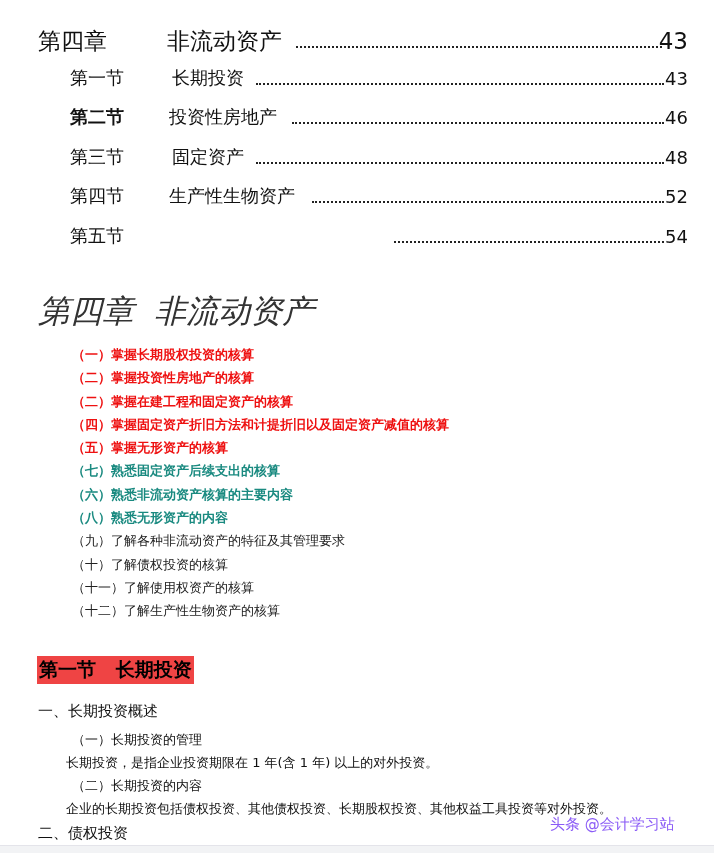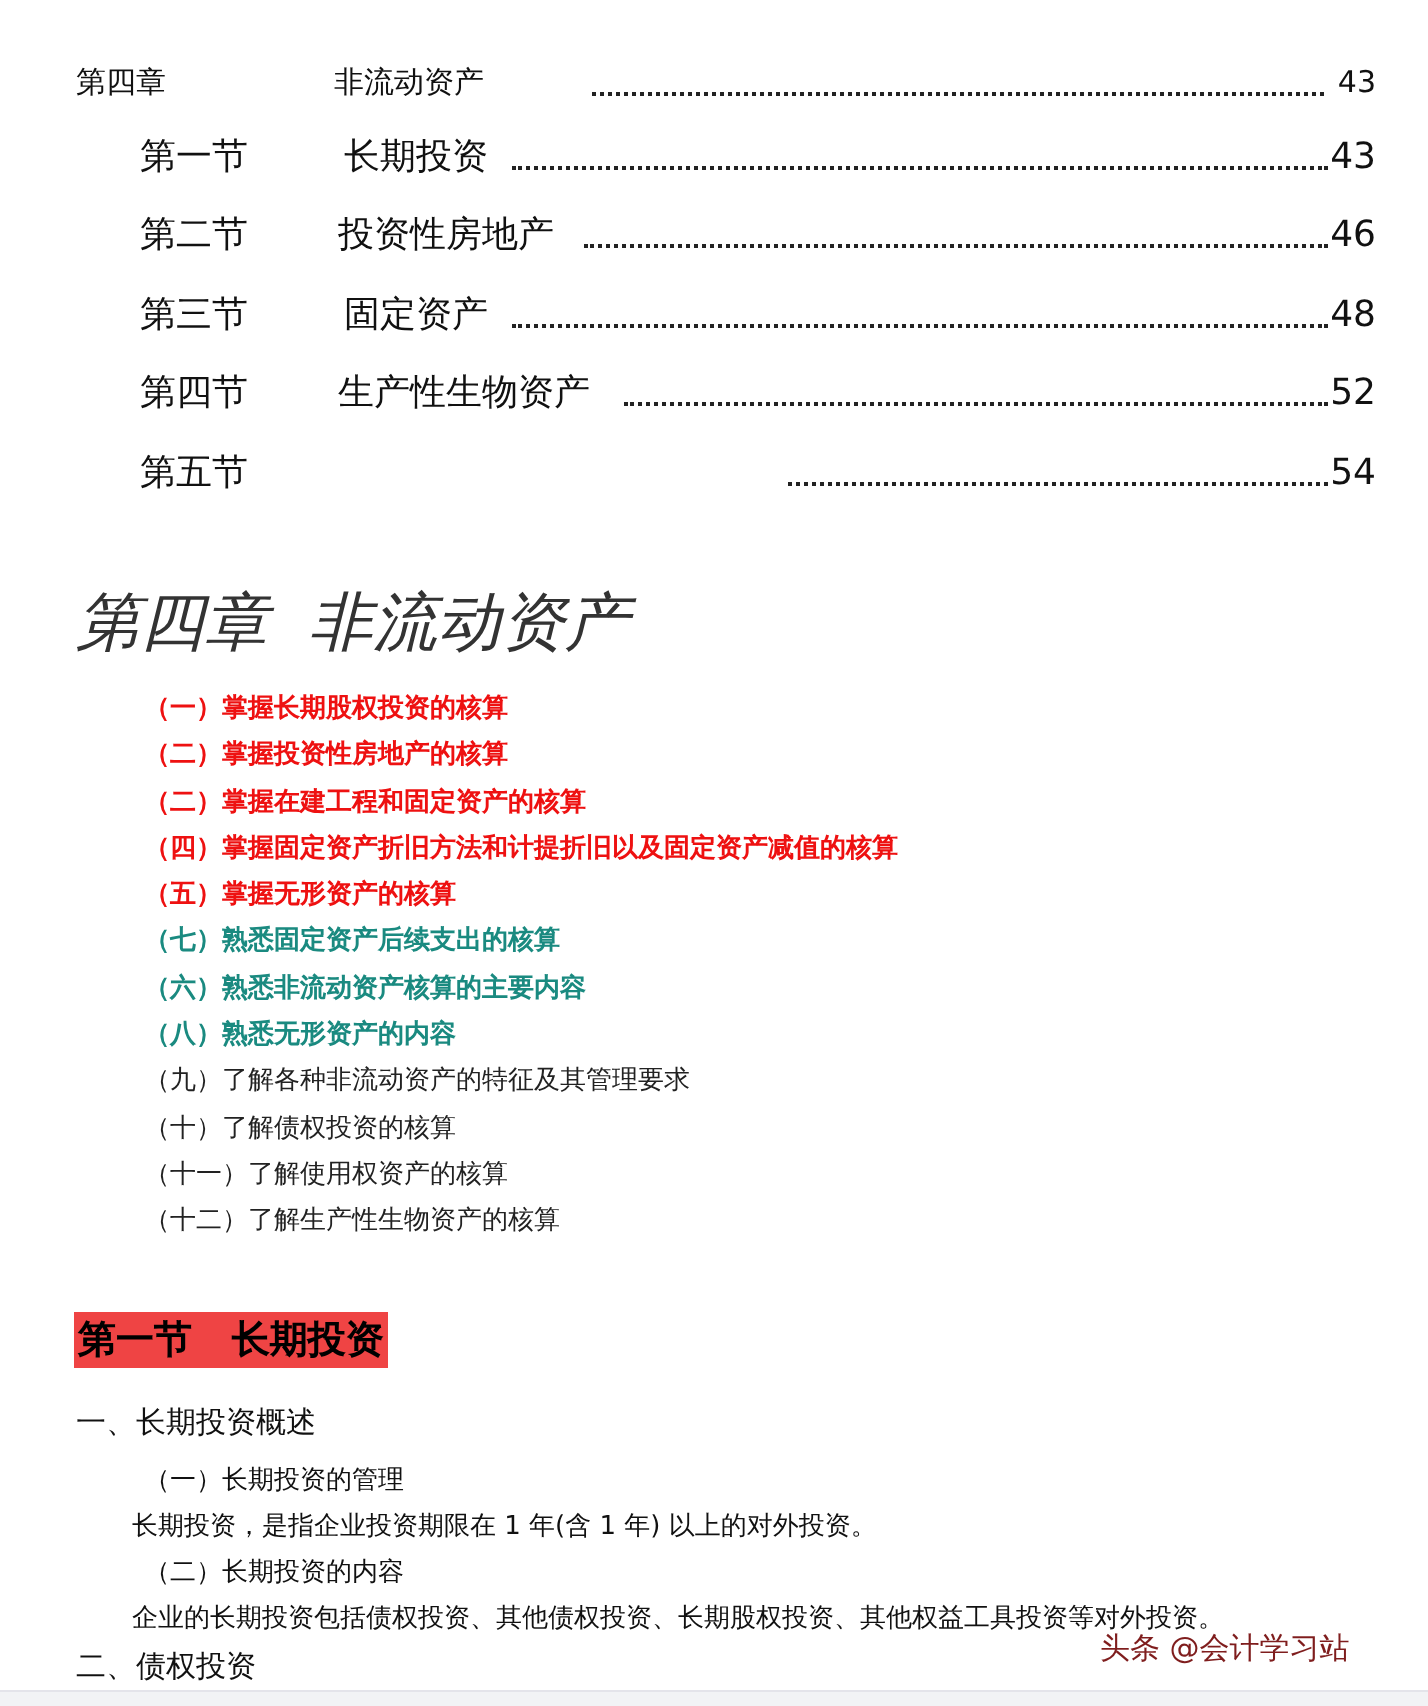--- a/index.html
+++ b/index.html
@@ -7,21 +7,21 @@
       width: 714px; height: 853px; background: #ffffff; position: relative; overflow: hidden;
       font-family: "DejaVu Sans", "Liberation Sans", sans-serif; color: #111;
     }
     .toc-row { position: absolute; left: 0; width: 714px; height: 30px; display: flex; align-items: center; }
     .toc-label { position: absolute; white-space: nowrap; }
     .toc-title { position: absolute; white-space: nowrap; display: flex; align-items: baseline; }
     .toc-leader {
       position: absolute; height: 2px; border-bottom: 2px dotted #222;
     }
     .toc-page { position: absolute; right: 26px; white-space: nowrap; }
-    .chap .toc-label, .chap .toc-title, .chap .toc-page { font-size: 15px; }
+    .chap .toc-label, .chap .toc-title, .chap .toc-page { font-size: 23px; }
     .sec .toc-label, .sec .toc-title, .sec .toc-page { font-size: 18px; }
 
     .h-chapter {
       position: absolute; left: 38px; top: 290px; font-size: 32px;
       font-family: "DejaVu Serif", "Liberation Serif", serif; color: #333; font-weight: normal;
       letter-spacing: 0px;
       font-style: italic;
     }
     .obj-list { position: absolute; left: 72px; top: 343px; margin: 0; padding: 0; list-style: none; }
     .obj-item { font-size: 13px; height: 23.3px; line-height: 23.3px; white-space: nowrap; }
@@ -31,21 +31,21 @@
 
     .sec-heading {
       position: absolute; left: 37px; top: 656px; background: #ef4444;
       font-weight: bold; font-size: 19px; padding: 1px 2px; color: #000; white-space: pre;
     }
     .body-line { position: absolute; white-space: nowrap; color: #111; }
     .l1 { left: 38px; font-size: 15px; }
     .l2 { left: 72px; font-size: 13px; }
     .l3 { left: 66px; font-size: 13px; }
     .watermark {
-      position: absolute; left: 550px; top: 815px; font-size: 15px; color: #7f1d1d; white-space: nowrap;
+      position: absolute; left: 550px; top: 815px; font-size: 15px; color: #8b5cf6; white-space: nowrap;
     }
     .bottom-bar {
       position: absolute; left: 0; top: 845px; width: 714px; height: 8px; background: #f2f3f5;
       border-top: 1px solid #e4e4ea;
     }
   </style>
 </head>
 <body>
 
 <div class="toc-row chap" style="top:26px;">
@@ -56,21 +56,21 @@
 </div>
 
 <div class="toc-row sec" style="top:63px;">
   <span class="toc-label" style="left:70px;">第一节</span>
   <span class="toc-title" style="left:172px;">长期投资</span>
   <span class="toc-leader" style="left:256px; right:50px; top:18px;"></span>
   <span class="toc-page">43</span>
 </div>
 
 <div class="toc-row sec" style="top:102px;">
-  <span class="toc-label" style="left:70px;">第二节</span>
+  <span class="toc-label" style="left:70px;font-weight:bold;">第二节</span>
   <span class="toc-title" style="left:169px;">投资性房地产</span>
   <span class="toc-leader" style="left:292px; right:50px; top:18px;"></span>
   <span class="toc-page">46</span>
 </div>
 
 <div class="toc-row sec" style="top:142px;">
   <span class="toc-label" style="left:70px;">第三节</span>
   <span class="toc-title" style="left:172px;">固定资产</span>
   <span class="toc-leader" style="left:256px; right:50px; top:18px;"></span>
   <span class="toc-page">48</span>

